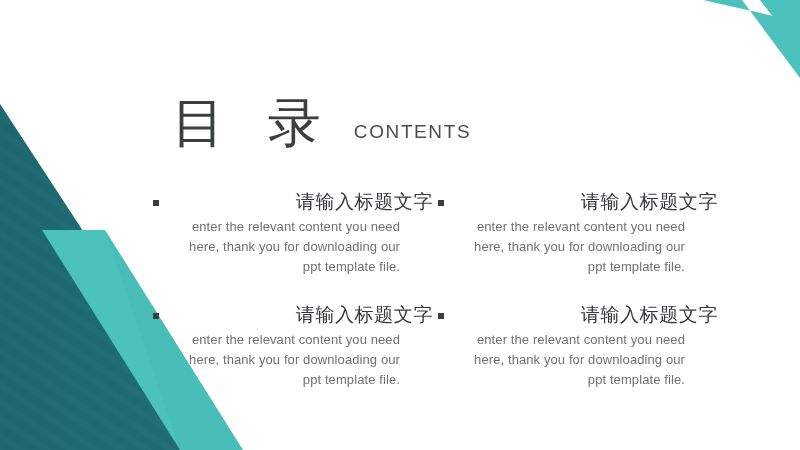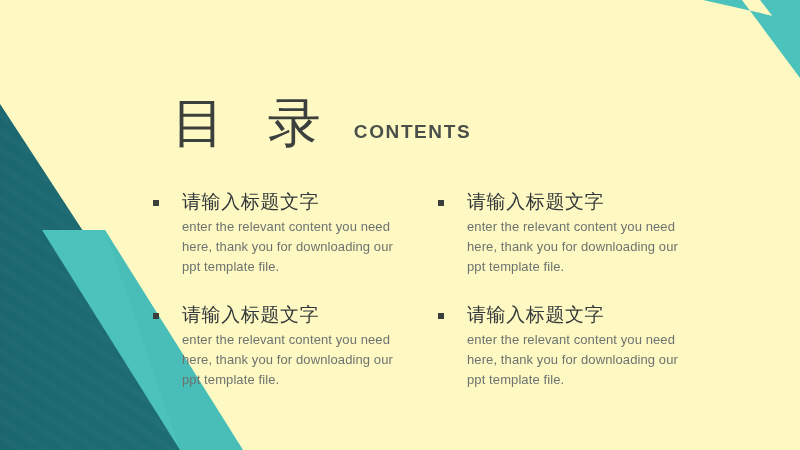--- a/index.html
+++ b/index.html
@@ -11,21 +11,21 @@
     height: 450px;
     overflow: hidden;
     font-family: "Liberation Sans", "DejaVu Sans", sans-serif;
     background: #e4e9e5;
   }
 
   #slide {
     position: relative;
     width: 800px;
     height: 450px;
-    background: #fef9c3;
+    background: #ffffff;
     overflow: hidden;
   }
 
   
   .deco-layer {
     position: absolute;
     inset: 0;
     width: 800px;
     height: 450px;
     pointer-events: none;
@@ -53,21 +53,21 @@
     font-family: "DejaVu Sans", "Liberation Sans", sans-serif;
     white-space: nowrap;
   }
   #title-en {
     font-size: 19px;
     letter-spacing: 1.6px;
     color: #4a4f4a;
     margin-left: 20px;
     margin-bottom: 6px;
     white-space: nowrap;
-    font-weight: 700;
+    font-weight: 400;
   }
 
   
   #list-grid {
     position: absolute;
     left: 0;
     top: 190px;
     width: 800px;
   }
   .list-row {
@@ -77,20 +77,21 @@
     position: relative;
     box-sizing: border-box;
   }
   .list-col.left  { width: 285px; margin-left: 148px; }
   .list-col.right { width: 285px; margin-left: 0px; }
 
   .item {
     position: relative;
     padding-left: 34px;
     margin-bottom: 26px;
+    text-align: right;
   }
   .bullet {
     position: absolute;
     left: 5px;
     top: 10px;
     width: 6px;
     height: 6px;
     background: #3a3f3c;
   }
   .item-title {

